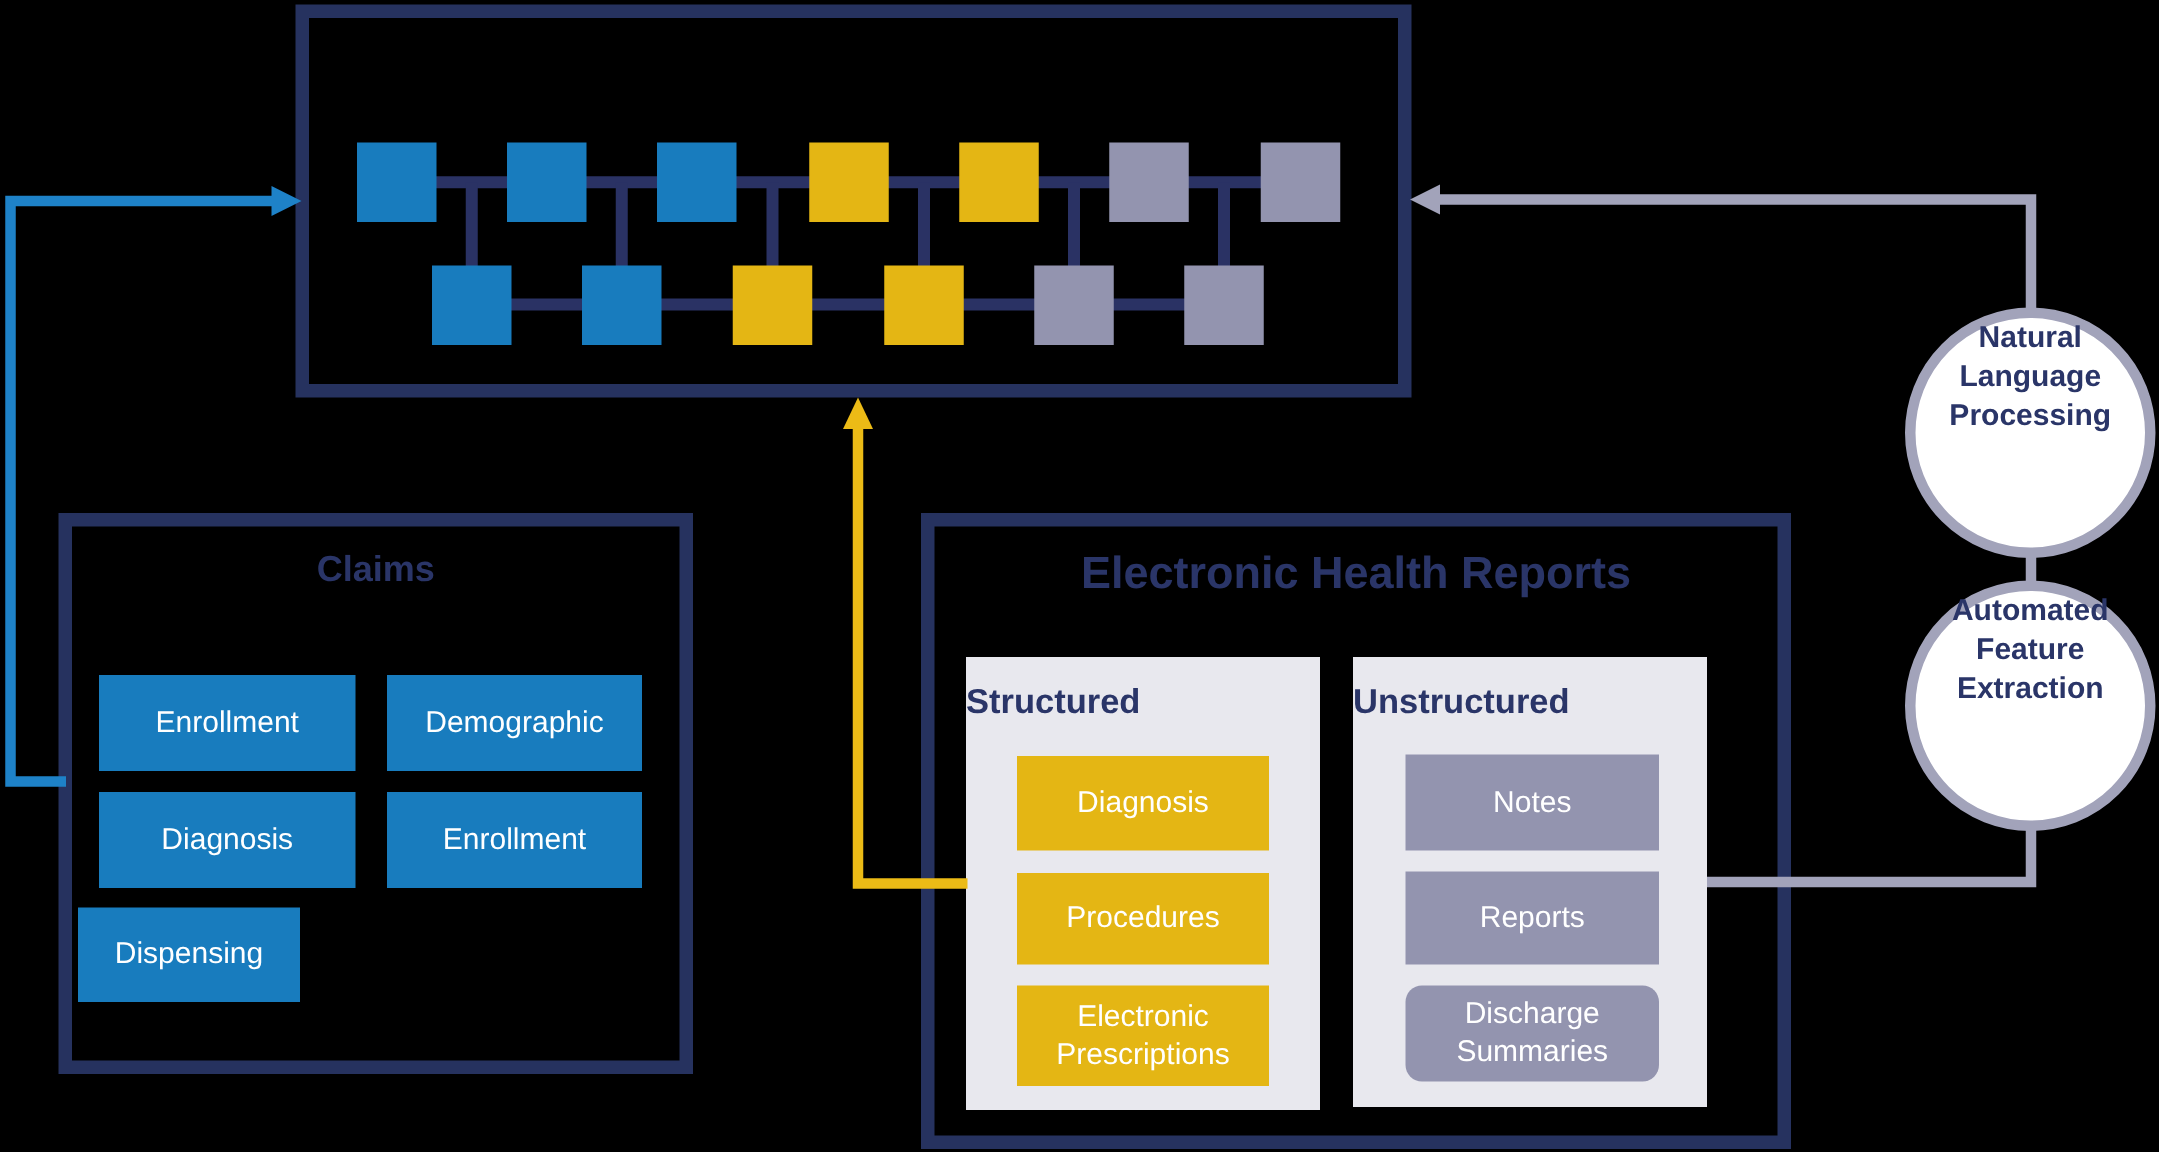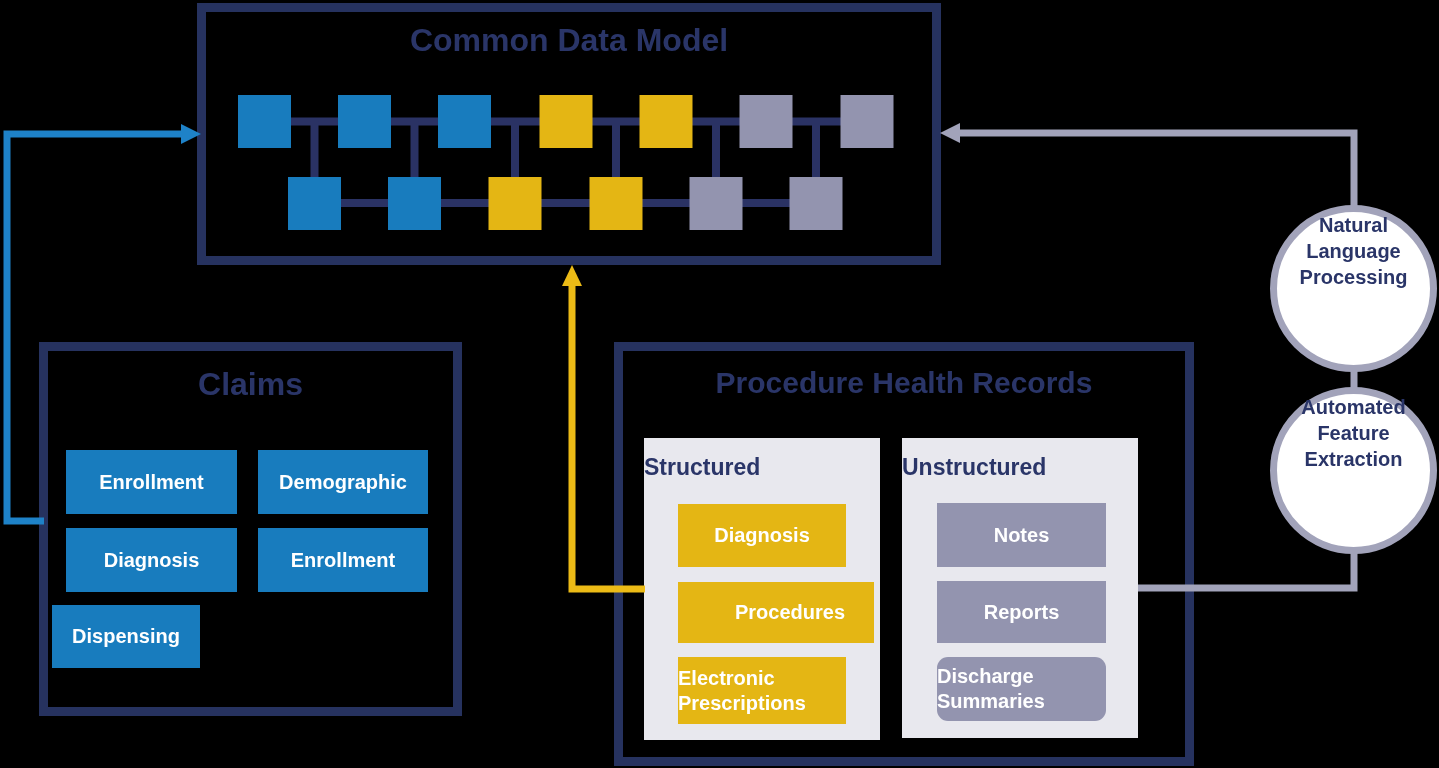--- a/index.html
+++ b/index.html
@@ -20,21 +20,21 @@
   .box-title {
     position: absolute;
     text-align: center;
     font-weight: 700;
     color: var(--title-navy, #2A3568);
   }
   #cdm-box   { left: 197px; top: 3px;   width: 744px; height: 262px; }
   #cdm-title { left: 197px; top: 22px;  width: 744px; font-size: 32px; }
 
   #claims-box   { left: 39px; top: 342px; width: 423px; height: 374px; }
-  #claims-title { left: 39px; top: 366px; width: 423px; font-size: 32px; }
+  #claims-title { left: 39px; top: 366px; width: 423px; font-size: 24px; }
 
   #ehr-box   { left: 614px; top: 342px; width: 580px; height: 424px; }
   #ehr-title { left: 614px; top: 366px; width: 580px; font-size: 30px; }
 
   .panel {
     position: absolute;
     background: var(--panel-bg, #E8E8EE);
   }
   #structured-panel   { left: 644px; top: 438px; width: 236px; height: 302px; }
   #unstructured-panel { left: 902px; top: 438px; width: 236px; height: 300px; }
@@ -43,39 +43,40 @@
     left: 0; top: 16px; width: 100%;
     font-size: 23px;
     font-weight: 700;
     color: var(--title-navy, #2A3568);
   }
   .btn {
     position: absolute;
     display: flex;
     align-items: center;
     justify-content: center;
+    text-align: center;
     color: var(--button-text, #fff);
     font-size: 20px;
-    font-weight: 700;
+    font-weight: 400;
     line-height: 25px;
   }
   .btn-blue   { background: var(--blue, #187CBE); }
   .btn-yellow { background: var(--yellow, #E4B614); }
   .btn-gray   { background: var(--gray, #9394AF); }
 
   
   #btn-enrollment  { left: 66px;  top: 450px; width: 171px; height: 64px; }
   #btn-demographic { left: 258px; top: 450px; width: 170px; height: 64px; }
   #btn-diagnosis-c { left: 66px;  top: 528px; width: 171px; height: 64px; }
   #btn-procedure   { left: 258px; top: 528px; width: 170px; height: 64px; }
   #btn-dispensing  { left: 52px;  top: 605px; width: 148px; height: 63px; }
 
   
   #btn-diagnosis-s   { left: 678px; top: 504px; width: 168px; height: 63px; }
-  #btn-procedures    { left: 678px; top: 582px; width: 168px; height: 61px; padding-left: 28px; }
+  #btn-procedures    { left: 678px; top: 582px; width: 168px; height: 61px; }
   #btn-eprescription { left: 678px; top: 657px; width: 168px; height: 67px; }
 
   
   #btn-notes     { left: 937px; top: 503px; width: 169px; height: 64px; }
   #btn-reports   { left: 937px; top: 581px; width: 169px; height: 62px; }
   #btn-discharge { left: 937px; top: 657px; width: 169px; height: 64px; border-radius: 11px; }
 
   .circle {
     position: absolute;
     width: 153px; height: 153px;
@@ -111,32 +112,31 @@
   .head-yellow  { fill: var(--yellow-arrow, #ECBB16); }
   .arrow-gray   { stroke: var(--gray-line, #A2A3BA); stroke-width: 7; fill: none; }
   .head-gray    { fill: var(--gray-line, #A2A3BA); }
 </style>
 </head>
 <body>
 
 <div id="canvas">
 
   <div id="cdm-box" class="outlined-box"></div>
-  <div id="cdm-title" class="box-title">Common Data Model</div>
 
   <div id="claims-box" class="outlined-box"></div>
   <div id="claims-title" class="box-title">Claims</div>
   <div id="btn-enrollment" class="btn btn-blue">Enrollment</div>
   <div id="btn-demographic" class="btn btn-blue">Demographic</div>
   <div id="btn-diagnosis-c" class="btn btn-blue">Diagnosis</div>
   <div id="btn-procedure" class="btn btn-blue">Enrollment</div>
   <div id="btn-dispensing" class="btn btn-blue">Dispensing</div>
 
   <div id="ehr-box" class="outlined-box"></div>
-  <div id="ehr-title" class="box-title">Procedure Health Records</div>
+  <div id="ehr-title" class="box-title">Electronic Health Reports</div>
 
   <div id="structured-panel" class="panel">
     <div class="panel-title">Structured</div>
   </div>
   <div id="btn-diagnosis-s" class="btn btn-yellow">Diagnosis</div>
   <div id="btn-procedures" class="btn btn-yellow">Procedures</div>
   <div id="btn-eprescription" class="btn btn-yellow">Electronic Prescriptions</div>
 
   <div id="unstructured-panel" class="panel">
     <div class="panel-title">Unstructured</div>

